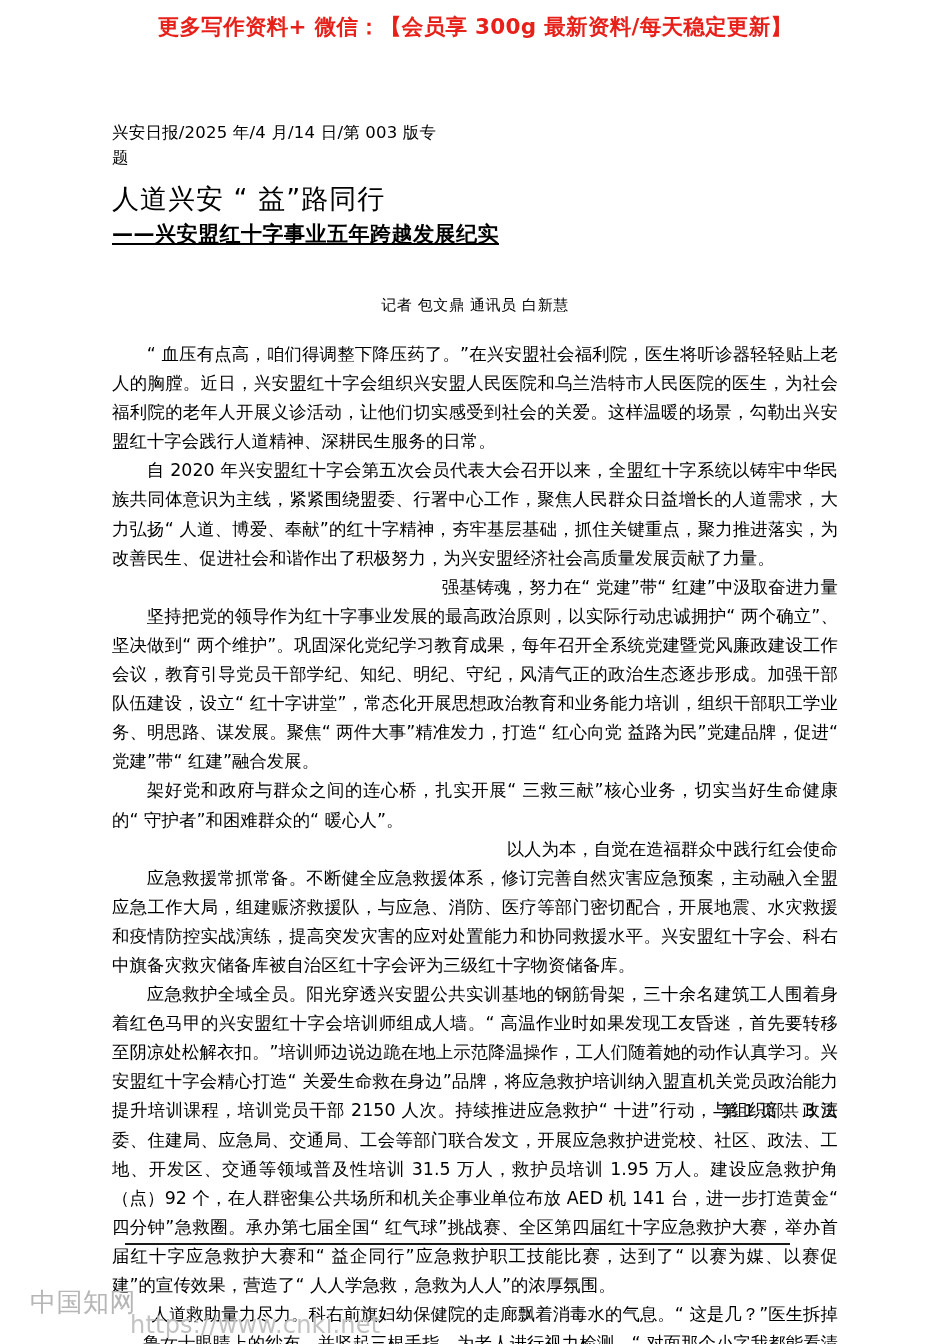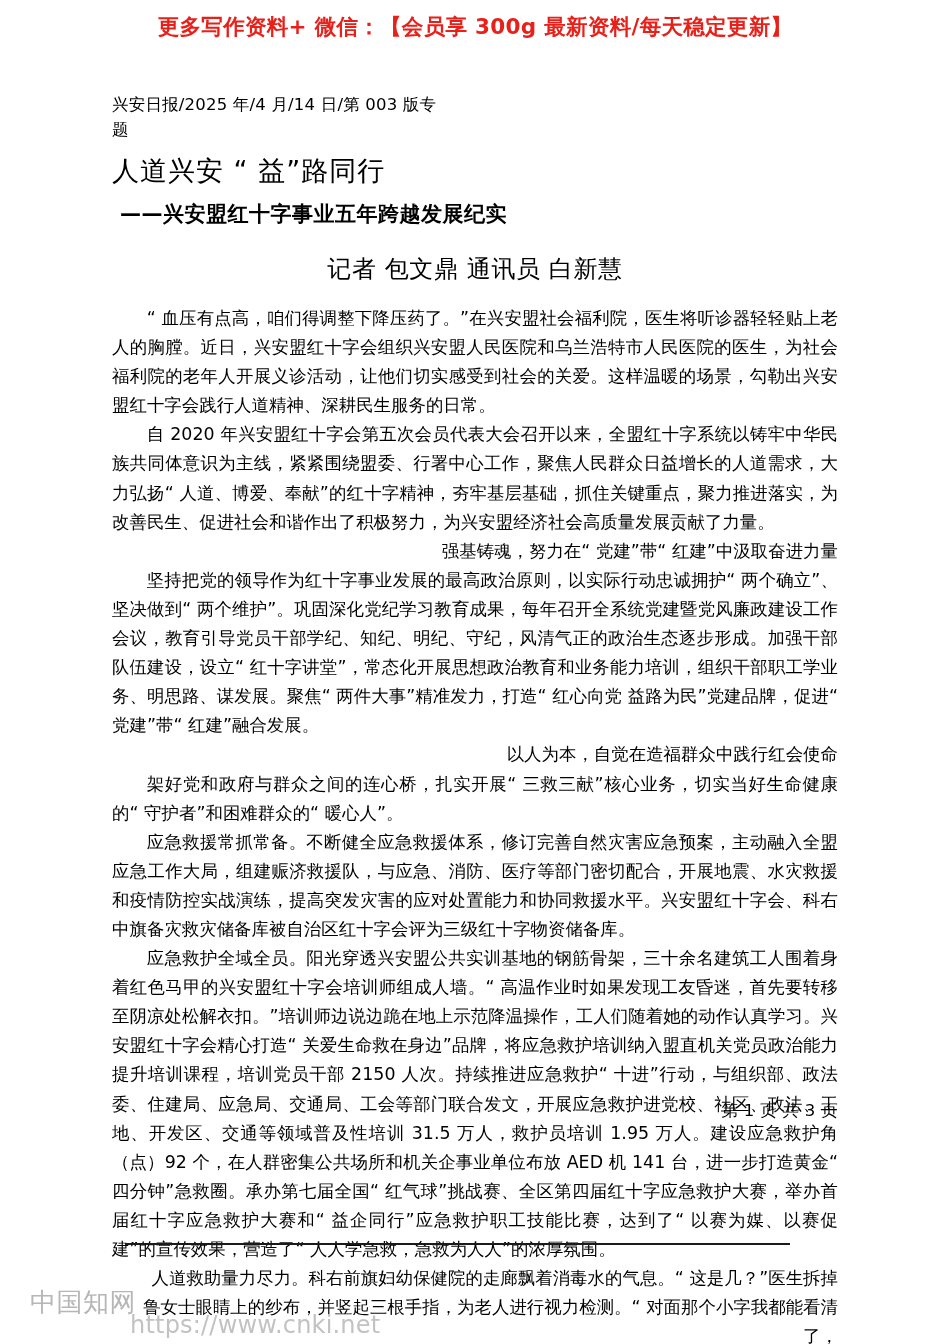--- a/index.html
+++ b/index.html
@@ -46,44 +46,46 @@
     top: 92px;
     width: 726px;
   }
 
   .source-line {
     font-size: 16.5px;
     line-height: 25px;
     letter-spacing: 0.2px;
     color: #000;
     width: 330px;
+    margin-top: 28px;
   }
 
   .title-block {
     margin-top: 10px;
     text-align: left;
   }
   .doc-title {
     font-size: 27px;
     line-height: 38px;
     font-weight: normal;
     letter-spacing: 1px;
     margin: 0;
   }
   .doc-subtitle {
     font-size: 21px;
     line-height: 32px;
     letter-spacing: 0.5px;
-    margin: 8px;
+    margin: 0;
+    text-decoration: underline;
   }
   .byline {
     text-align: center;
-    font-size: 24px;
+    font-size: 15px;
     line-height: 30px;
-    margin-top: 24px;
+    margin-top: 40px;
     letter-spacing: 0.6px;
   }
 
   .body-text {
     margin-top: 20px;
   }
   .para {
     font-size: 17.4px;
     line-height: 29.1px;
     text-align: justify;
@@ -152,22 +154,22 @@
       <h2 class="doc-subtitle">——兴安盟红十字事业五年跨越发展纪实</h2>
     </div>
 
     <div class="byline">记者 包文鼎 通讯员 白新慧</div>
 
     <div class="body-text">
       <p class="para">“ 血压有点高，咱们得调整下降压药了。”在兴安盟社会福利院，医生将听诊器轻轻贴上老人的胸膛。近日，兴安盟红十字会组织兴安盟人民医院和乌兰浩特市人民医院的医生，为社会福利院的老年人开展义诊活动，让他们切实感受到社会的关爱。这样温暖的场景，勾勒出兴安盟红十字会践行人道精神、深耕民生服务的日常。</p>
       <p class="para">自 2020 年兴安盟红十字会第五次会员代表大会召开以来，全盟红十字系统以铸牢中华民族共同体意识为主线，紧紧围绕盟委、行署中心工作，聚焦人民群众日益增长的人道需求，大力弘扬“ 人道、博爱、奉献”的红十字精神，夯牢基层基础，抓住关键重点，聚力推进落实，为改善民生、促进社会和谐作出了积极努力，为兴安盟经济社会高质量发展贡献了力量。</p>
       <p class="para para-last">强基铸魂，努力在“ 党建”带“ 红建”中汲取奋进力量</p>
       <p class="para">坚持把党的领导作为红十字事业发展的最高政治原则，以实际行动忠诚拥护“ 两个确立”、坚决做到“ 两个维护”。巩固深化党纪学习教育成果，每年召开全系统党建暨党风廉政建设工作会议，教育引导党员干部学纪、知纪、明纪、守纪，风清气正的政治生态逐步形成。加强干部队伍建设，设立“ 红十字讲堂”，常态化开展思想政治教育和业务能力培训，组织干部职工学业务、明思路、谋发展。聚焦“ 两件大事”精准发力，打造“ 红心向党 益路为民”党建品牌，促进“ 党建”带“ 红建”融合发展。</p>
+      <p class="para">架好党和政府与群众之间的连心桥，扎实开展“ 三救三献”核心业务，切实当好生命健康的“ 守护者”和困难群众的“ 暖心人”。</p>
       <p class="para para-last">以人为本，自觉在造福群众中践行红会使命</p>
-      <p class="para">架好党和政府与群众之间的连心桥，扎实开展“ 三救三献”核心业务，切实当好生命健康的“ 守护者”和困难群众的“ 暖心人”。</p>
       <p class="para">应急救援常抓常备。不断健全应急救援体系，修订完善自然灾害应急预案，主动融入全盟应急工作大局，组建赈济救援队，与应急、消防、医疗等部门密切配合，开展地震、水灾救援和疫情防控实战演练，提高突发灾害的应对处置能力和协同救援水平。兴安盟红十字会、科右中旗备灾救灾储备库被自治区红十字会评为三级红十字物资储备库。</p>
       <p class="para">应急救护全域全员。阳光穿透兴安盟公共实训基地的钢筋骨架，三十余名建筑工人围着身着红色马甲的兴安盟红十字会培训师组成人墙。“ 高温作业时如果发现工友昏迷，首先要转移至阴凉处松解衣扣。”培训师边说边跪在地上示范降温操作，工人们随着她的动作认真学习。兴安盟红十字会精心打造“ 关爱生命救在身边”品牌，将应急救护培训纳入盟直机关党员政治能力提升培训课程，培训党员干部 2150 人次。持续推进应急救护“ 十进”行动，与组织部、政法委、住建局、应急局、交通局、工会等部门联合发文，开展应急救护进党校、社区、政法、工地、开发区、交通等领域普及性培训 31.5 万人，救护员培训 1.95 万人。建设应急救护角（点）92 个，在人群密集公共场所和机关企事业单位布放 AED 机 141 台，进一步打造黄金“ 四分钟”急救圈。承办第七届全国“ 红气球”挑战赛、全区第四届红十字应急救护大赛，举办首届红十字应急救护大赛和“ 益企同行”应急救护职工技能比赛，达到了“ 以赛为媒、以赛促建”的宣传效果，营造了“ 人人学急救，急救为人人”的浓厚氛围。</p>
       <p class="para para-last">人道救助量力尽力。科右前旗妇幼保健院的走廊飘着消毒水的气息。“ 这是几？”医生拆掉鲁女士眼睛上的纱布，并竖起三根手指，为老人进行视力检测。“ 对面那个小字我都能看清了，</p>
     </div>
 
   </div>
 
   <div class="page-num">第 1 页 共 3 页</div>
 
   <div class="footer-rule"></div>

